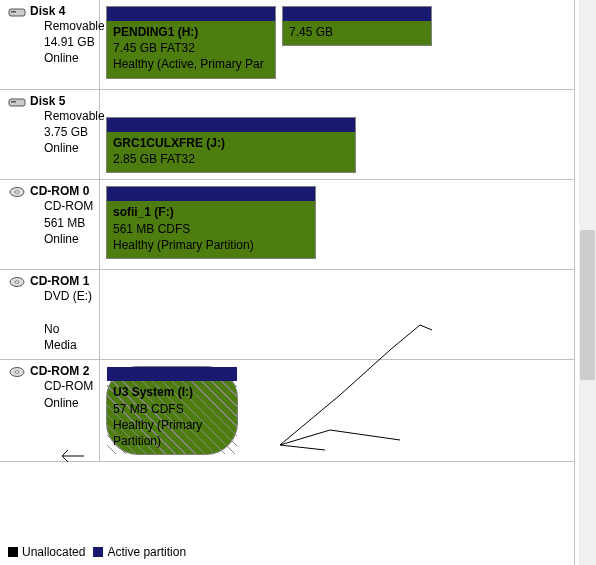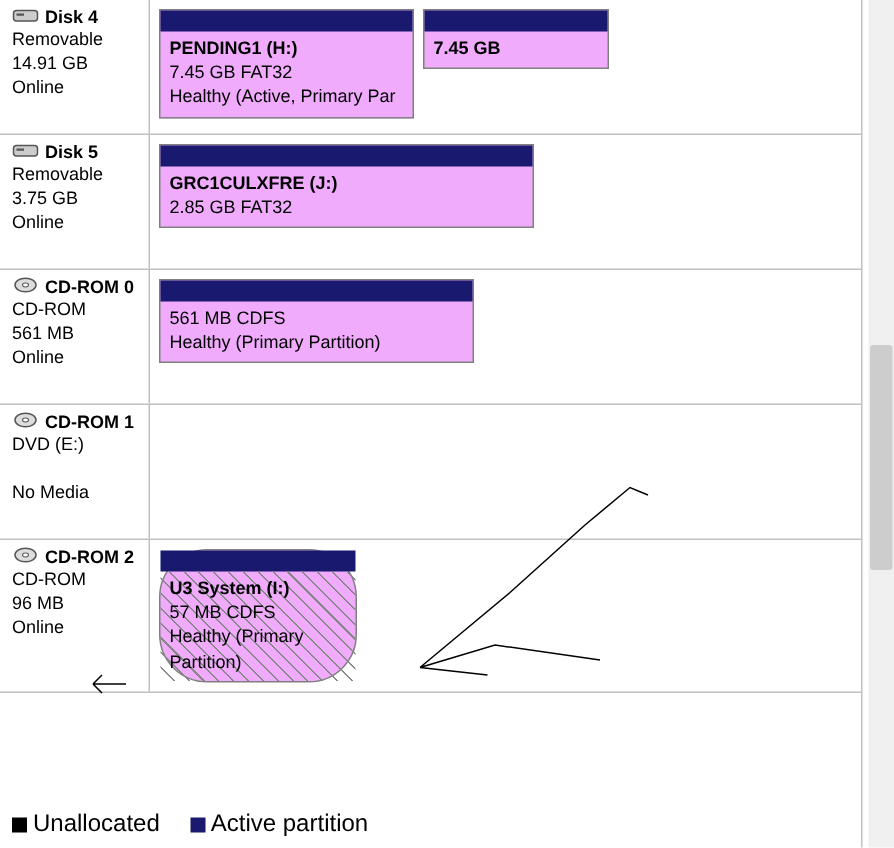--- a/index.html
+++ b/index.html
@@ -44,40 +44,40 @@
   }
   .disk-info {
     width: 100px;
     padding: 4px 4px 4px 8px;
     border-right: 1px solid #c0c0c0;
     position: relative;
   }
   .disk-title {
     font-weight: bold;
     display: flex;
-    align-items: flex-start;
+    align-items: flex-end;
     gap: 4px;
   }
   .disk-icon {
     display: inline-block;
     width: 18px;
     height: 12px;
   }
   .disk-icon svg { display:block; }
-  .disk-sub div { line-height: 1.35; }
+  .disk-sub div { line-height: 1.35; margin-left: 36px; }
   .partitions {
     flex: 1;
     display: flex;
     padding: 6px;
     gap: 6px;
     align-items: flex-start;
   }
   .partition {
     border: 1px solid #808080;
-    background: #f0abfc;
+    background: #4d7c0f;
     position: relative;
   }
   .partition .stripe {
     height: 14px;
     background: #191970;
   }
   .partition .pbody {
     padding: 3px 6px 5px 6px;
     line-height: 1.35;
   }
@@ -88,22 +88,22 @@
       transparent 0, transparent 6px,
       #888 6px, #888 7px
     );
   }
   .legend {
     position: absolute;
     left: 8px;
     bottom: 6px;
     display: flex;
     align-items: center;
-    gap: 20px;
-    font-size: 16px;
+    gap: 8px;
+    font-size: 12px;
     text-align: center;
   }
   .legend-item { display:flex; align-items:center; gap:4px; }
   .swatch {
     width: 10px; height: 10px;
     display: inline-block;
   }
   .swatch.black { background:#000; }
   .swatch.blue { background:#191970; }
   .sketch {
@@ -135,21 +135,21 @@
         </div>
         <div class="partitions">
           <div class="partition" style="width: 170px;">
             <div class="stripe"></div>
             <div class="pbody">
               <div class="pname">PENDING1  (H:)</div>
               <div>7.45 GB FAT32</div>
               <div>Healthy (Active, Primary Par</div>
             </div>
           </div>
-          <div class="partition" style="width: 124px; font-weight: bold;">
+          <div class="partition" style="width: 150px;">
             <div class="stripe"></div>
             <div class="pbody">
               <div>7.45 GB</div>
             </div>
           </div>
         </div>
       </div>
       <div class="disk-row">
         <div class="disk-info">
           <div class="disk-title">
@@ -161,21 +161,21 @@
             </span>
             <span>Disk 5</span>
           </div>
           <div class="disk-sub">
             <div>Removable</div>
             <div>3.75 GB</div>
             <div>Online</div>
           </div>
         </div>
         <div class="partitions">
-          <div class="partition" style="width: 250px;">
+          <div class="partition" style="width: 250px; margin-top: 21px;">
             <div class="stripe"></div>
             <div class="pbody">
               <div class="pname">GRC1CULXFRE  (J:)</div>
               <div>2.85 GB FAT32</div>
             </div>
           </div>
         </div>
       </div>
       <div class="disk-row">
         <div class="disk-info">
@@ -191,20 +191,21 @@
           <div class="disk-sub">
             <div>CD-ROM</div>
             <div>561 MB</div>
             <div>Online</div>
           </div>
         </div>
         <div class="partitions">
           <div class="partition" style="width: 210px;">
             <div class="stripe"></div>
             <div class="pbody">
+              <div class="pname">sofii_1  (F:)</div>
               <div>561 MB CDFS</div>
               <div>Healthy (Primary Partition)</div>
             </div>
           </div>
         </div>
       </div>
       <div class="disk-row">
         <div class="disk-info">
           <div class="disk-title">
             <span class="disk-icon">
@@ -230,21 +231,20 @@
             <span class="disk-icon">
               <svg width="18" height="12">
                 <ellipse cx="9" cy="6" rx="7" ry="4.5" fill="#ddd" stroke="#555" stroke-width="1"></ellipse>
                 <ellipse cx="9" cy="6" rx="2" ry="1.3" fill="#fff" stroke="#555" stroke-width="0.7"></ellipse>
               </svg>
             </span>
             <span>CD-ROM 2</span>
           </div>
           <div class="disk-sub">
             <div>CD-ROM</div>
-            <div>96 MB</div>
             <div>Online</div>
           </div>
         </div>
         <div class="partitions">
           <div class="partition hatched" style="width: 132px; border-radius: 32px;">
             <div class="stripe"></div>
             <div class="pbody">
               <div class="pname">U3 System  (I:)</div>
               <div>57 MB CDFS</div>
               <div>Healthy (Primary Partition)</div>

